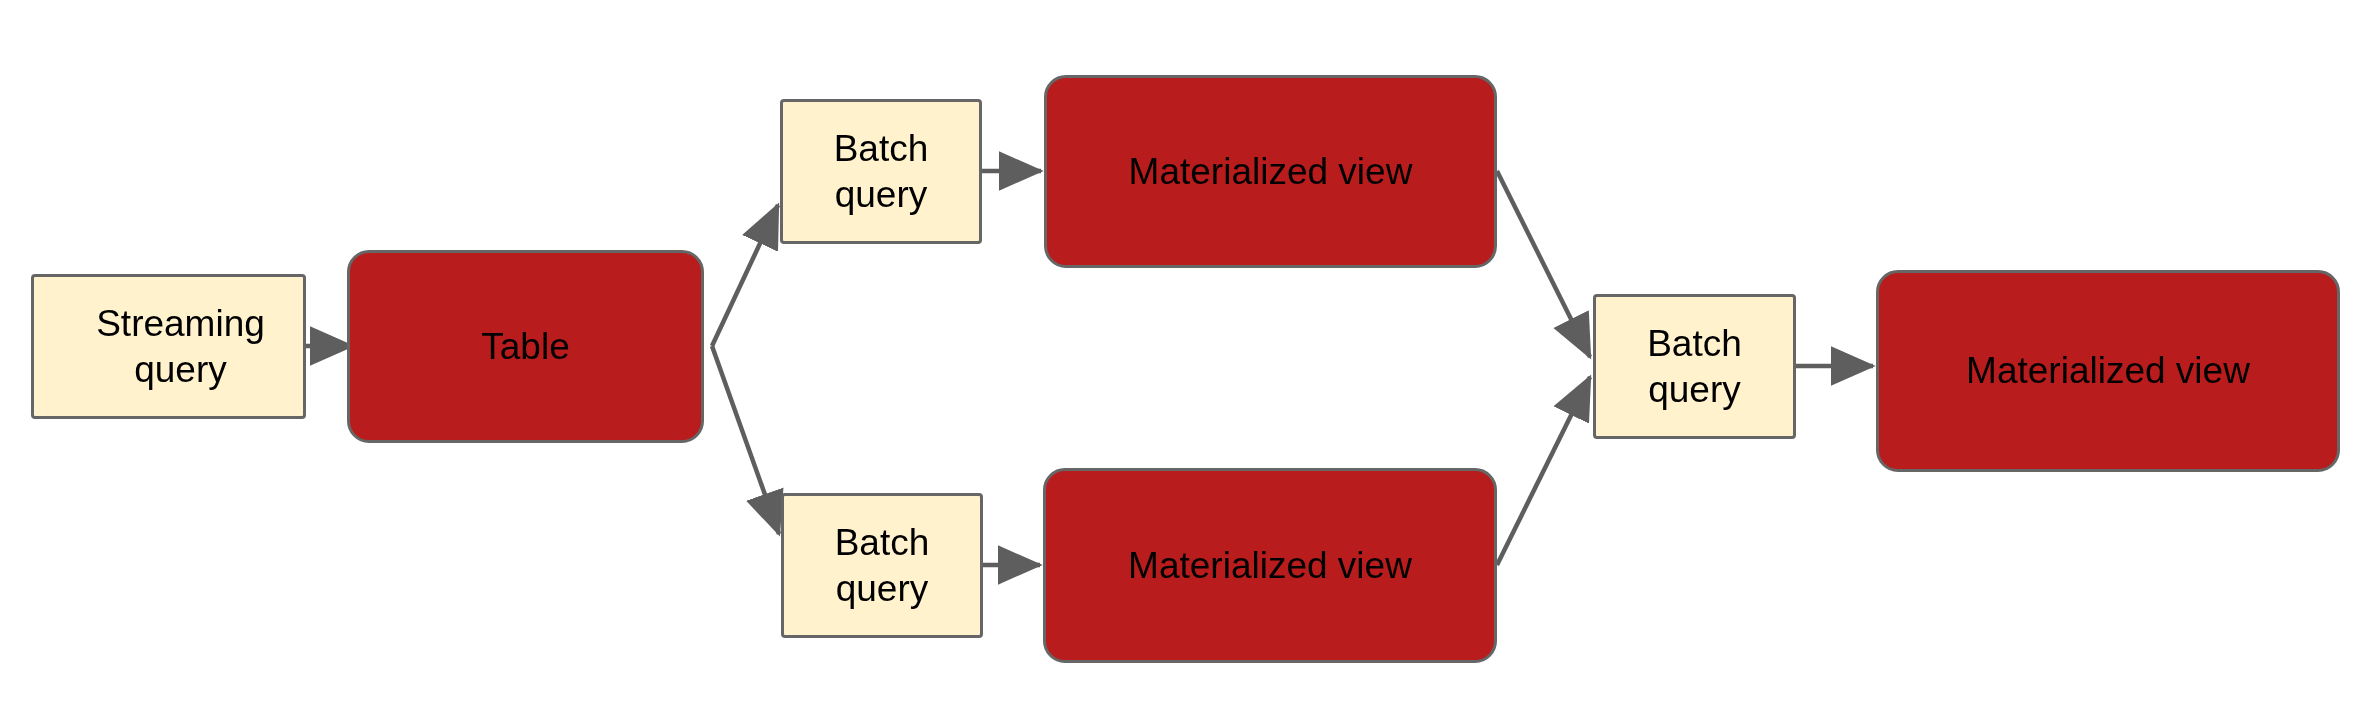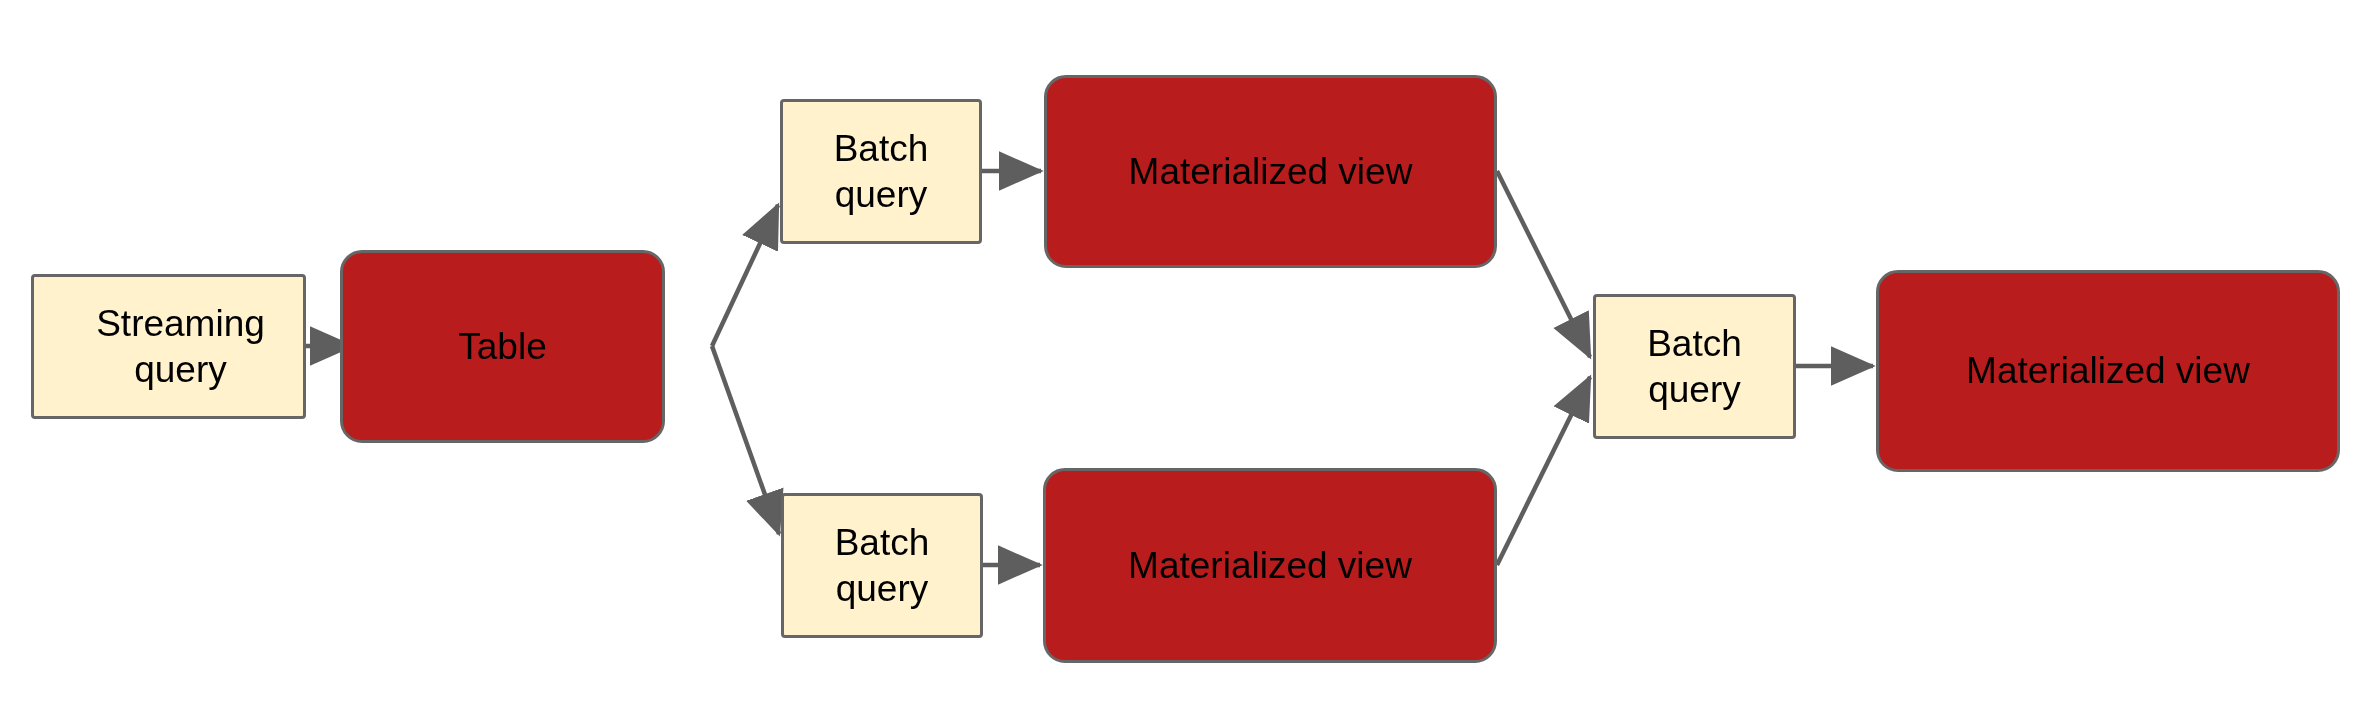--- a/index.html
+++ b/index.html
@@ -98,21 +98,21 @@
     <g>
       <line x1="1796" y1="366" x2="1873" y2="366" stroke="#5e5e5e" stroke-width="4.5" marker-end="url(#arrowhead)"></line>
     </g>
   </svg>
 
   <div class="node node-process" style="left:31px; top:274px; width:275px; height:145px;padding-left:24px;">
     <span class="node-label">Streaming
 query</span>
   </div>
 
-  <div class="node node-store" style="left:340px; top:250px; width:325px; height:193px;">
+  <div class="node node-store" style="left:347px; top:250px; width:357px; height:193px;">
     <span class="node-label">Table</span>
   </div>
 
   <div class="node node-process" style="left:780px; top:99px; width:202px; height:145px;">
     <span class="node-label">Batch
 query</span>
   </div>
 
   <div class="node node-store" style="left:1044px; top:75px; width:453px; height:193px;">
     <span class="node-label">Materialized view</span>

